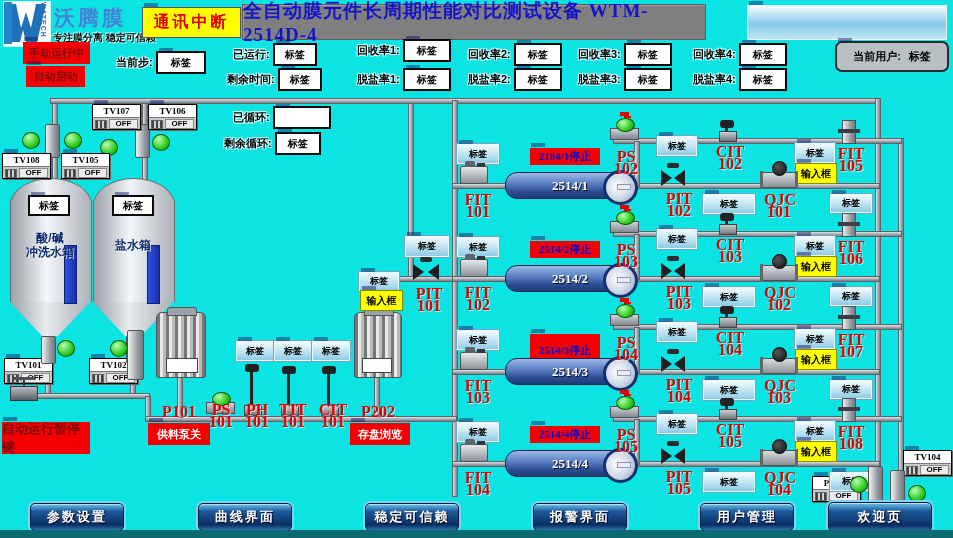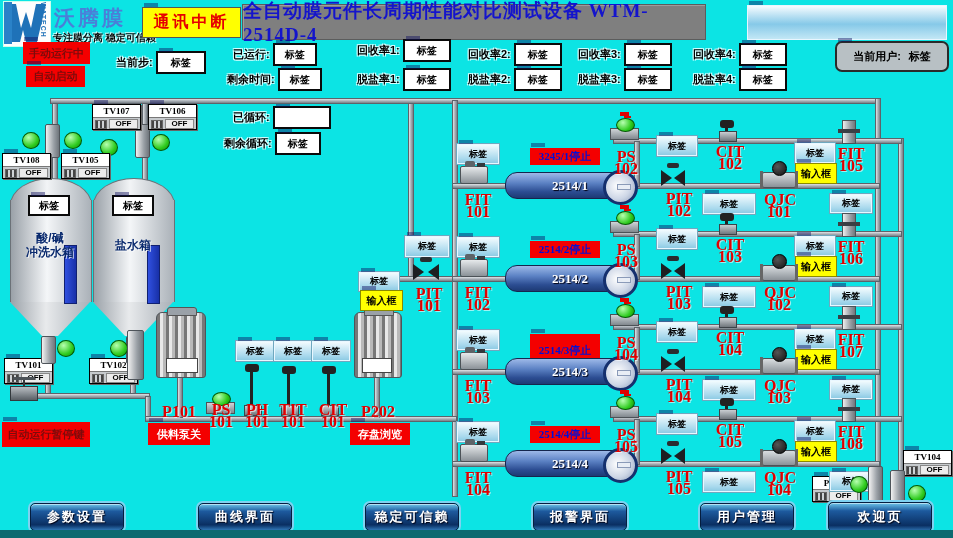--- a/index.html
+++ b/index.html
@@ -314,21 +314,21 @@
     <span>101</span>
   </div>
   <div class="rtxt" style="left:316px;top:404px;width:34px">
     <span>CIT</span>
     <span>101</span>
   </div>
   <div class="rtxt" style="left:358px;top:406px;width:40px">P202</div>
 
   <div class="redbox tg" style="left:148px;top:423px;width:62px;height:22px;color:#fff;font-size:11px">供料泵关</div>
   <div class="redbox tg" style="left:350px;top:423px;width:60px;height:22px;color:#fff;font-size:11px">存盘浏览</div>
-  <div class="redbox tg" style="left:2px;top:422px;width:88px;height:25px;color:#7c0b0b;font-size:11px">自动运行暂停键</div>
+  <div class="redbox tg" style="left:2px;top:422px;width:88px;height:32px;color:#7c0b0b;font-size:13px">自动运行暂停键</div>
 
   <div class="lbox tg" style="left:405px;top:236px;width:42px;height:19px">标签</div>
   <div class="lbox tg" style="left:359px;top:272px;width:38px;height:17px">标签</div>
   <div class="ibox tg" style="left:360px;top:290px;width:41px;height:19px">输入框</div>
   <div class="bvalve" style="left:413px;top:262px;width:26px;height:20px">
       <span class="hd"></span>
     </div>
   <div class="rtxt" style="left:414px;top:288px;width:30px">
     <span>PIT</span>
     <span>101</span>
@@ -338,21 +338,21 @@
     <div class="pipe" style="left:173px;top:28px;width:287px"></div>
     <div class="pipe" style="left:192px;top:73px;width:246px"></div>
     <div class="pipe v" style="left:194px;top:31px;height:44px"></div>
     <div class="pipe" style="left:12px;top:73px;width:53px"></div>
     <div class="lbox tg" style="left:17px;top:34px;width:40px;height:18px">标签</div>
     <div class="fvalve" style="left:20px;top:56px"></div>
     <div class="rtxt" style="left:16px;top:84px;width:44px">
       <span>FIT</span>
       <span>101</span>
     </div>
-    <div class="stoplbl tg" style="left:90px;top:38px;width:70px;height:17px">3245/1停止</div>
+    <div class="stoplbl tg" style="left:90px;top:38px;width:70px;height:17px">2184/1停止</div>
     <div class="vessel" style="left:65px;top:62px;width:128px">
       <span class="vl">2514/1</span>
       <span class="cap"></span>
     </div>
     <div class="psv" style="left:169px;top:2px">
       <span class="bd"></span>
         <span class="gn"></span>
         <span class="rd"></span>
     </div>
     <div class="rtxt" style="left:172px;top:41px;width:28px">

